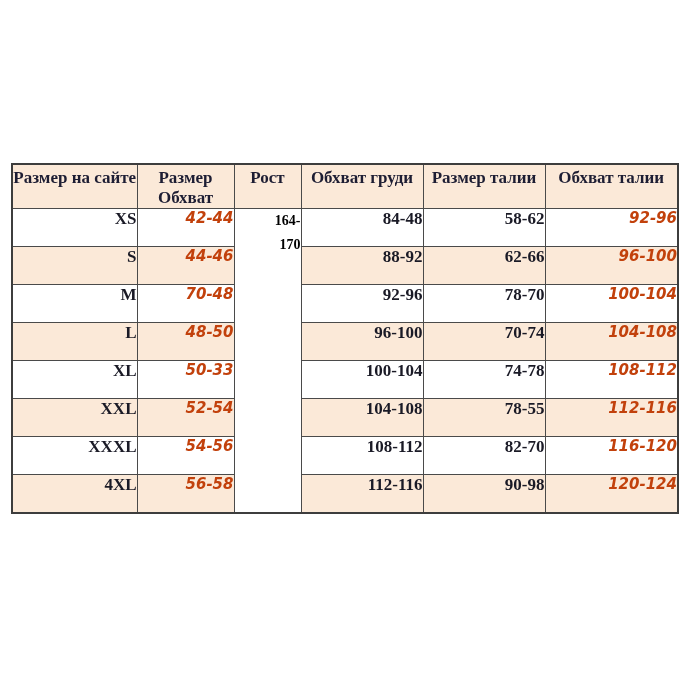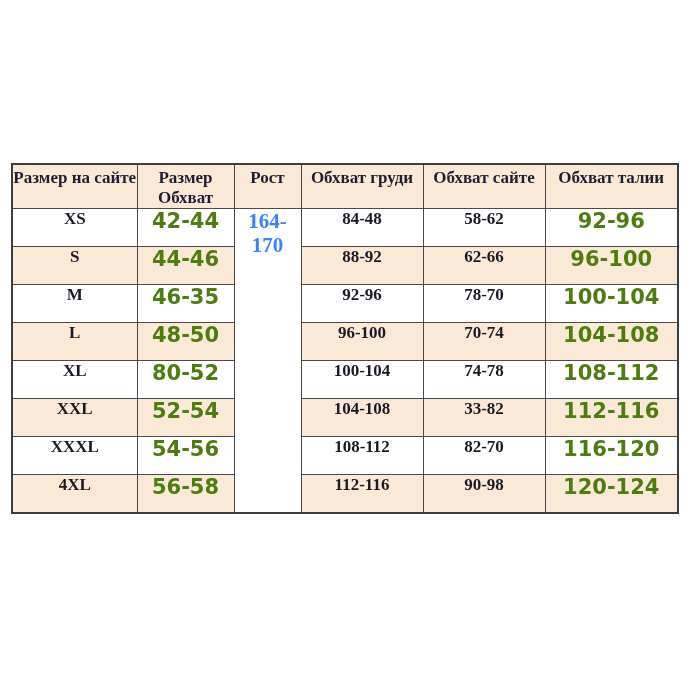--- a/index.html
+++ b/index.html
@@ -44,44 +44,45 @@
     font-weight: bold;
     font-size: 17px;
     line-height: 20px;
     color: #1d1d33;
     margin-left: 16px;
   }
   
   table.size-chart tbody tr { height: 38px; }
   table.size-chart tbody tr:nth-child(even) td { background: #fbe9d8; }
   table.size-chart tbody tr:nth-child(odd) td { background: #ffffff; }
-  table.size-chart tbody td { vertical-align: top; }
+  table.size-chart tbody td { vertical-align: top; text-align: right; }
   .v-serif {
     font-family: "Liberation Serif", "DejaVu Serif", serif;
     font-weight: bold;
     font-size: 17px;
     color: #1a1a26;
     padding-top: 2px;
   }
   .v-sans {
     font-family: "DejaVu Sans", "Liberation Sans", sans-serif;
     font-weight: bold;
-    font-size: 21px;
-    color: #4d7c0f;
+    font-size: 15px;
+    color: #c2410c;
     padding-top: 6px;
+    font-style: italic;
   }
   
   td.height-cell {
     background: #ffffff !important;
     vertical-align: bottom;
     padding-bottom: 72px;
     font-family: "Liberation Serif", "DejaVu Serif", serif;
     font-weight: bold;
-    font-size: 21px;
-    color: #3b82f6;
+    font-size: 14px;
+    color: #000000;
     line-height: 24px;
   }
   td.height-cell span { display: block; }
 </style>
 </head>
 <body>
 
 <div class="page">
   <div class="table-wrap">
     <table class="size-chart">
@@ -92,21 +93,21 @@
         <col style="width:122px">
         <col style="width:122px">
         <col style="width:133px">
       </colgroup>
       <thead>
         <tr>
           <th>Размер на сайте</th>
           <th>Размер Обхват</th>
           <th>Рост</th>
           <th>Обхват груди</th>
-          <th>Обхват сайте</th>
+          <th>Размер талии</th>
           <th>Обхват талии</th>
         </tr>
       </thead>
       <tbody>
         <tr>
           <td class="v-serif">XS</td>
           <td class="v-sans">42-44</td>
           <td class="height-cell" rowspan="8">
             <span>164-</span>
             <span>170</span>
@@ -117,44 +118,44 @@
         </tr>
         <tr>
           <td class="v-serif">S</td>
           <td class="v-sans">44-46</td>
           <td class="v-serif">88-92</td>
           <td class="v-serif">62-66</td>
           <td class="v-sans">96-100</td>
         </tr>
         <tr>
           <td class="v-serif">M</td>
-          <td class="v-sans">46-35</td>
+          <td class="v-sans">70-48</td>
           <td class="v-serif">92-96</td>
           <td class="v-serif">78-70</td>
           <td class="v-sans">100-104</td>
         </tr>
         <tr>
           <td class="v-serif">L</td>
           <td class="v-sans">48-50</td>
           <td class="v-serif">96-100</td>
           <td class="v-serif">70-74</td>
           <td class="v-sans">104-108</td>
         </tr>
         <tr>
           <td class="v-serif">XL</td>
-          <td class="v-sans">80-52</td>
+          <td class="v-sans">50-33</td>
           <td class="v-serif">100-104</td>
           <td class="v-serif">74-78</td>
           <td class="v-sans">108-112</td>
         </tr>
         <tr>
           <td class="v-serif">XXL</td>
           <td class="v-sans">52-54</td>
           <td class="v-serif">104-108</td>
-          <td class="v-serif">33-82</td>
+          <td class="v-serif">78-55</td>
           <td class="v-sans">112-116</td>
         </tr>
         <tr>
           <td class="v-serif">XXXL</td>
           <td class="v-sans">54-56</td>
           <td class="v-serif">108-112</td>
           <td class="v-serif">82-70</td>
           <td class="v-sans">116-120</td>
         </tr>
         <tr>

